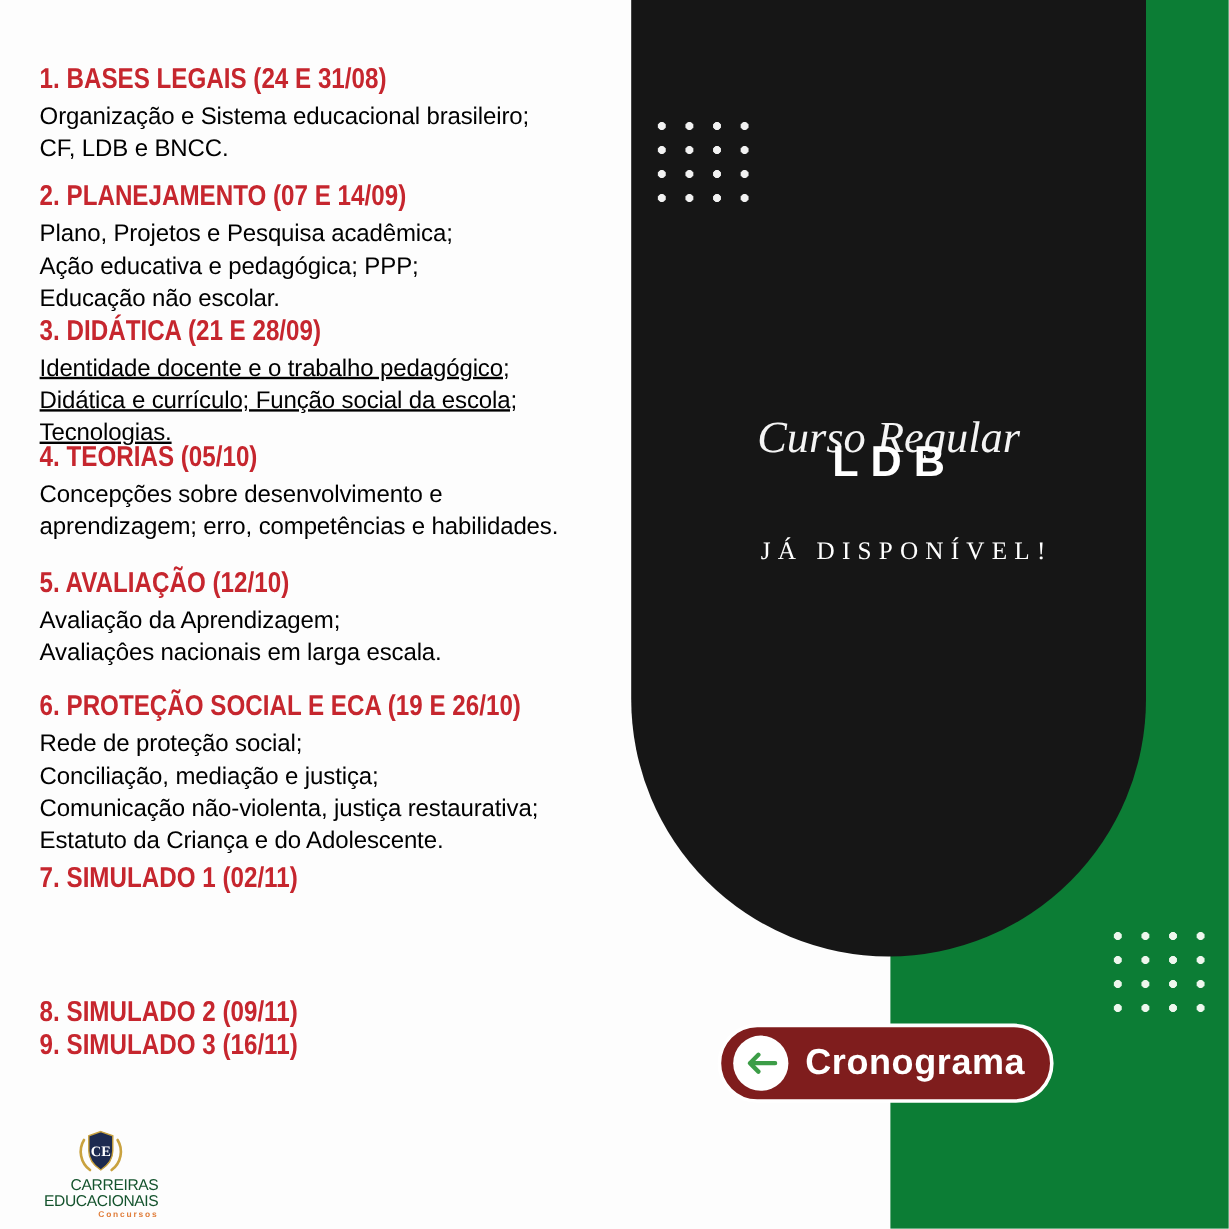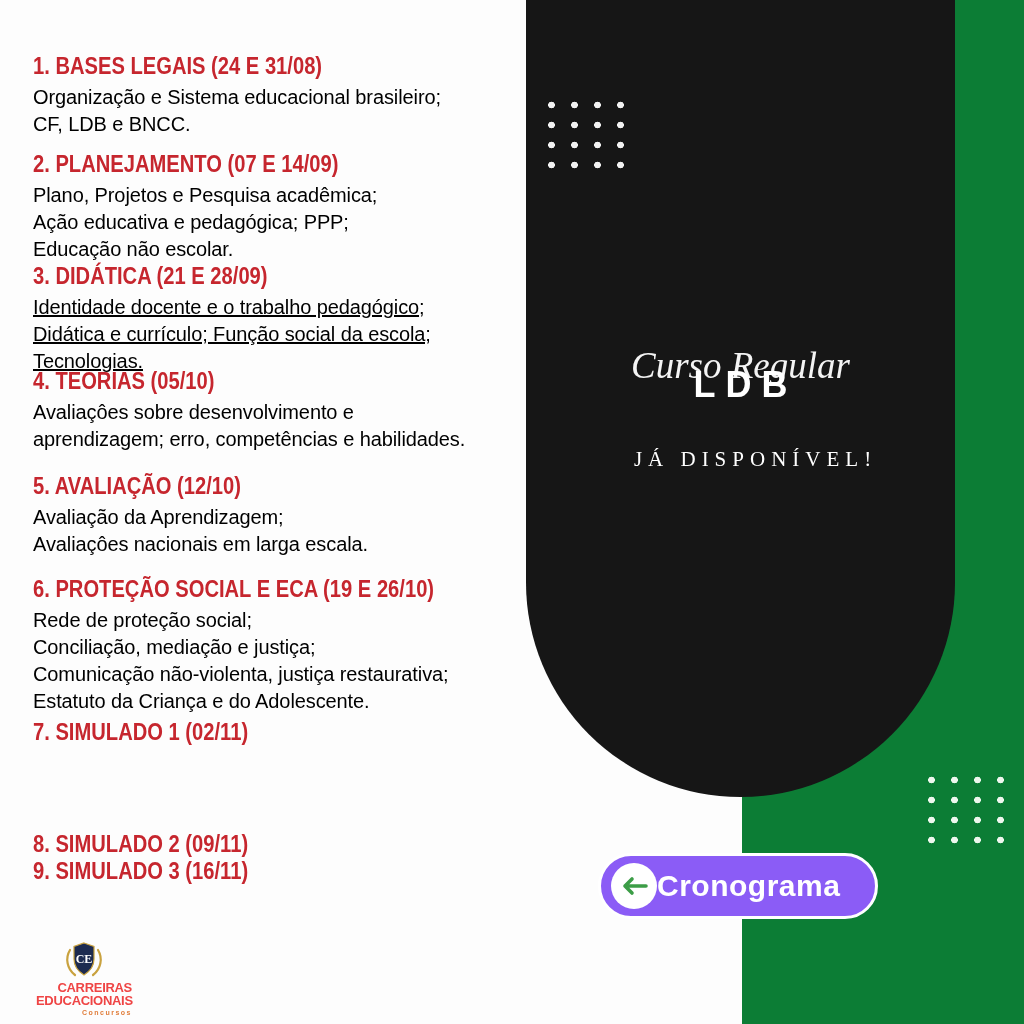--- a/index.html
+++ b/index.html
@@ -68,34 +68,34 @@
   .item-5 .body { }
   .item-6 { top:575px; }
   .item-7 { top:718px; }
   .item-8 { top:788px;margin-top:42px; }
   .item-9 { top:857px; }
 
   
   .cta {
     position:absolute; left:598px; top:853px; width:280px; height:66px;
     box-sizing:border-box;
-    background:#8b5cf6; border:3px solid #ffffff; border-radius:36px;
-    display:flex; align-items:center; padding:0 10px;
+    background:#7f1d1d; border:3px solid #ffffff; border-radius:36px;
+    display:flex; align-items:center; gap:14px; padding:0 10px;
     cursor:pointer;
   }
   .cta-circle {
     width:46px; height:46px; border-radius:50%; background:#ffffff;
     display:flex; align-items:center; justify-content:center; flex:0 0 auto;
   }
   .cta-label { color:#ffffff; font-size:30px; font-weight:700; letter-spacing:0.5px; }
 
   
   .logo { position:absolute; left:36px; top:941px; width:96px; text-align:right; }
   .logo-crest { display:block; margin:0 auto; }
-  .logo-name { font-size:13px; font-weight:700; color:#ef4444; line-height:13px; letter-spacing:-0.3px; }
+  .logo-name { font-size:13px; font-weight:400; color:#14532d; line-height:13px; letter-spacing:-0.3px; }
   .logo-tagline { font-size:7px; font-weight:700; color:#e07d3a; letter-spacing:1.5px; margin-top:2px; }
 </style>
 </head>
 <body>
 
 <div class="green-panel"></div>
 <div class="black-blob"></div>
 <div class="dots dots-top"></div>
 <div class="dots dots-bottom"></div>
 
@@ -118,21 +118,21 @@
 Educação não escolar.</p>
   </div>
   <div class="item item-3">
     <h2>3. DIDÁTICA (21 E 28/09)</h2>
     <p class="body">Identidade docente e o trabalho pedagógico;
 Didática e currículo; Função social da escola;
 Tecnologias.</p>
   </div>
   <div class="item item-4">
     <h2>4. TEORIAS (05/10)</h2>
-    <p class="body">Avaliaçôes sobre desenvolvimento e
+    <p class="body">Concepções sobre desenvolvimento e
 aprendizagem; erro, competências e habilidades.</p>
   </div>
   <div class="item item-5">
     <h2>5. AVALIAÇÃO (12/10)</h2>
     <p class="body">Avaliação da Aprendizagem;
 Avaliaçôes nacionais em larga escala.</p>
   </div>
   <div class="item item-6">
     <h2>6. PROTEÇÃO SOCIAL E ECA (19 E 26/10)</h2>
     <p class="body">Rede de proteção social;

